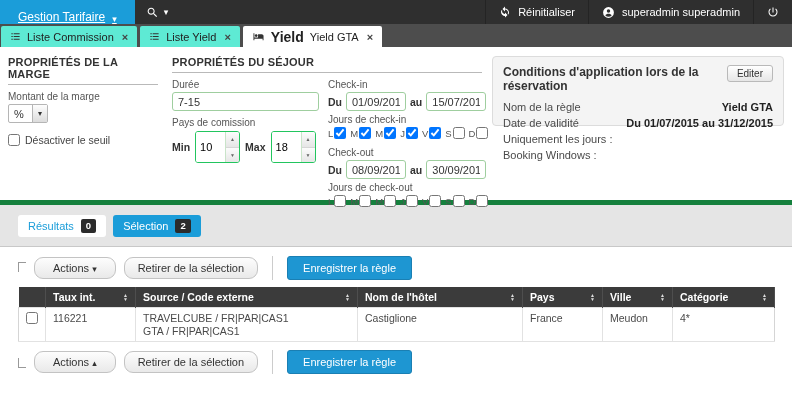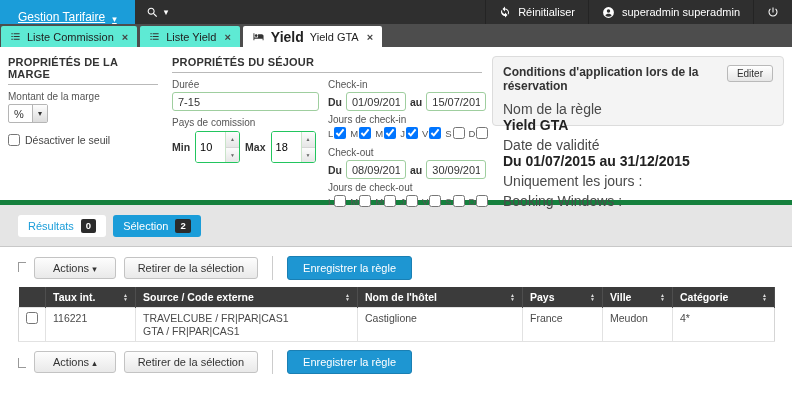--- a/index.html
+++ b/index.html
@@ -61,36 +61,36 @@
   .days-row { margin-top:2px; display:flex; align-items:center; gap:1px; }
   .day { display:flex; align-items:center; gap:1px; font-size:9.5px; color:#555; }
   .day + .day { margin-left:3px; }
   .mt6 { margin-top:6px; } .mt8 { margin-top:8px; } .mt3 { margin-top:3px; }
 
   
   .cond-panel { background:#f4f4f4; border:1px solid #dcdcdc; border-radius:4px; padding:8px 10px 9px 10px; height:70px; }
   .cond-header { display:flex; justify-content:space-between; align-items:flex-start; margin-bottom:8px; }
   .cond-title { font-weight:bold; font-size:12px; color:#333; }
   .editer-btn { background:linear-gradient(#fff,#e6e6e6); border:1px solid #b9b9b9; border-radius:3px; font-size:10px; padding:2px 9px; color:#333; cursor:pointer; font-family:inherit; }
-  .cond-row { display:flex; justify-content:space-between; font-size:14px; margin-top:4px; color:#4a4a4a;flex-direction:column; }
+  .cond-row { display:flex; justify-content:space-between; font-size:11px; margin-top:4px; color:#4a4a4a; }
   .cond-value { font-weight:bold; color:#222; }
 
   
   .result-band { height:47px; background:#e5e5e5; border-top:5px solid #15803d; border-bottom:1px solid #c8c8c8; display:flex; align-items:center; padding-left:18px; gap:7px; }
   .rtab { border-radius:3px; padding:4px 10px; font-size:11px; display:flex; gap:7px; align-items:center; cursor:pointer; }
   .rtab-resultats { background:#fff; color:#1b9dd9; }
   .rtab-selection { background:#1b9dd9; color:#fff; }
   .badge { background:#2b2b2b; color:#fff; border-radius:2px; font-size:9.5px; padding:1px 5px; font-weight:bold; line-height:12px; }
 
   
   .actions-row { display:flex; align-items:center; margin:9px 0 0 18px; gap:8px; }
   .bracket { width:8px; height:10px; border-left:1px solid #999; flex:none; }
   .bracket-top { border-top:1px solid #999; align-self:flex-start; margin-top:6px; }
   .bracket-bottom { border-bottom:1px solid #999; align-self:flex-end; margin-bottom:6px; }
-  .btn { background:linear-gradient(#fdfdfd,#e9e9e9); border:1px solid #c3c3c3; border-radius:3px; font-size:11px; color:#333; padding:4px 13px; cursor:pointer; font-family:inherit; }
+  .btn { background:linear-gradient(#fdfdfd,#e9e9e9); border:1px solid #c3c3c3; border-radius:9px; font-size:11px; color:#333; padding:4px 13px; cursor:pointer; font-family:inherit; }
   .btn-actions { padding:4px 18px; }
   .vsep { width:1px; height:24px; background:#ccc; margin:0 6px; }
   .btn-primary { background:#1e96d2; color:#fff; border:1px solid #1a7fb3; font-size:11px; padding:5px 15px; border-radius:3px; cursor:pointer; font-family:inherit; }
 
   
   .tablewrap { margin:7px 17px 0 18px; }
   table { width:100%; border-collapse:collapse; font-size:10.5px; }
   thead th { background:#3b3b3b; color:#fff; font-weight:bold; text-align:left; padding:4px 7px; border-right:1px solid #4e4e4e; font-size:10.5px; }
   thead th .th-flex { display:flex; align-items:center; justify-content:space-between; gap:4px; }
   .sort { display:flex; flex-direction:column; line-height:4px; font-size:5px; color:#ddd; cursor:pointer; }

